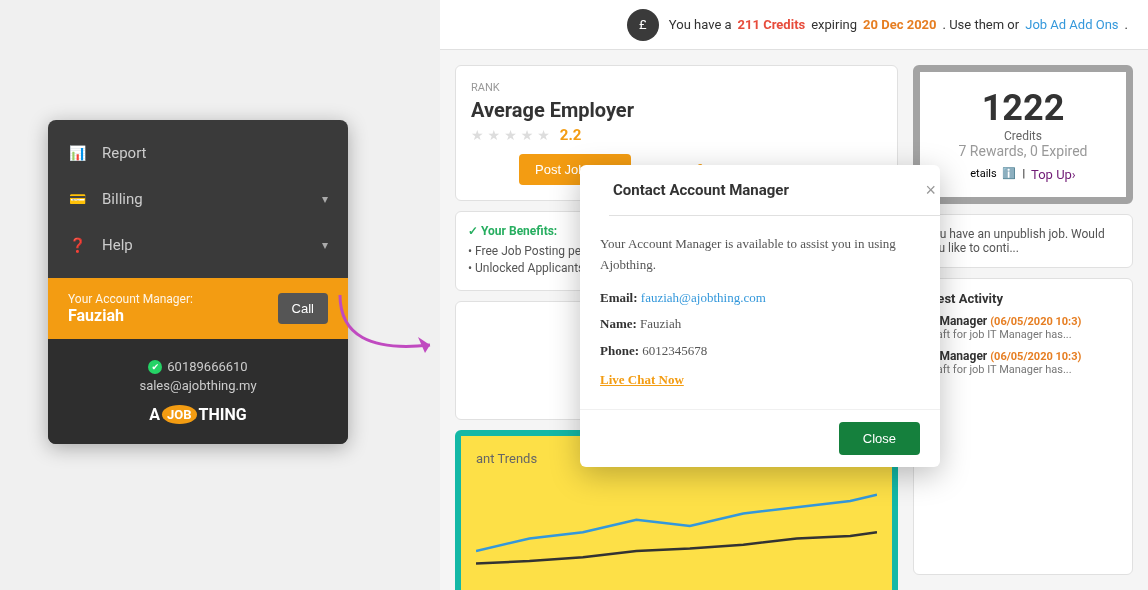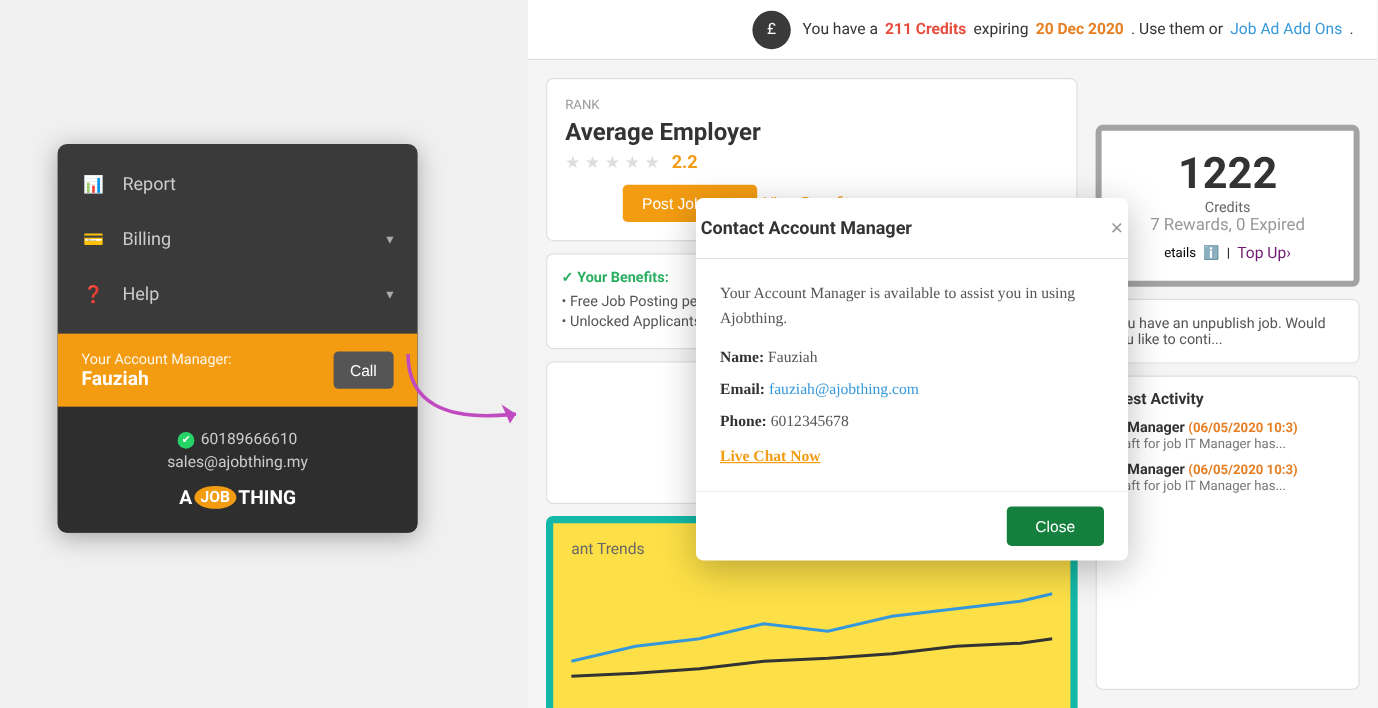--- a/index.html
+++ b/index.html
@@ -200,23 +200,22 @@
 
     .chart-area {
       width: 100%;
       height: 100px;
     }
 
     .credits-card {
       background: #fff;
       border-radius: 6px;
       padding: 15px;
-      border: 5px solid #a3a3a3;
+      border: 7px solid #a3a3a3;
       text-align: center;
-      margin-top: 39px;
     }
 
     .credits-number {
       font-size: 36px;
       font-weight: bold;
       color: #333;
     }
 
     .credits-label {
       font-size: 12px;
@@ -442,20 +441,21 @@
       left: 580px;
       top: 165px;
     }
 
     .modal-header {
       padding: 16px 4px;
       border-bottom: 1px solid #e0e0e0;
       display: flex;
       align-items: flex-end;
       justify-content: space-between;
+      margin-left: 29px;
     }
 
     .modal-title {
       font-size: 15px;
       font-weight: bold;
       color: #333;
     }
 
     .modal-close {
       cursor: pointer;
@@ -686,26 +686,26 @@
 </svg>
 
 <div class="modal">
   <div class="modal-header">
     <span class="modal-title">Contact Account Manager</span>
     <button class="modal-close">×</button>
   </div>
   <div class="modal-body">
     <p class="modal-body-intro">Your Account Manager is available to assist you in using Ajobthing.</p>
     <div class="modal-field">
+      <span class="modal-field-label">Email:</span>
+      <a class="modal-field-link">fauziah@ajobthing.com</a>
+    </div>
+    <div class="modal-field">
       <span class="modal-field-label">Name:</span>
       <span class="modal-field-value">Fauziah</span>
-    </div>
-    <div class="modal-field">
-      <span class="modal-field-label">Email:</span>
-      <a class="modal-field-link">fauziah@ajobthing.com</a>
     </div>
     <div class="modal-field">
       <span class="modal-field-label">Phone:</span>
       <span class="modal-field-value">6012345678</span>
     </div>
     <a class="live-chat-link">Live Chat Now</a>
   </div>
   <div class="modal-footer">
     <button class="btn-close-modal">Close</button>
   </div>

